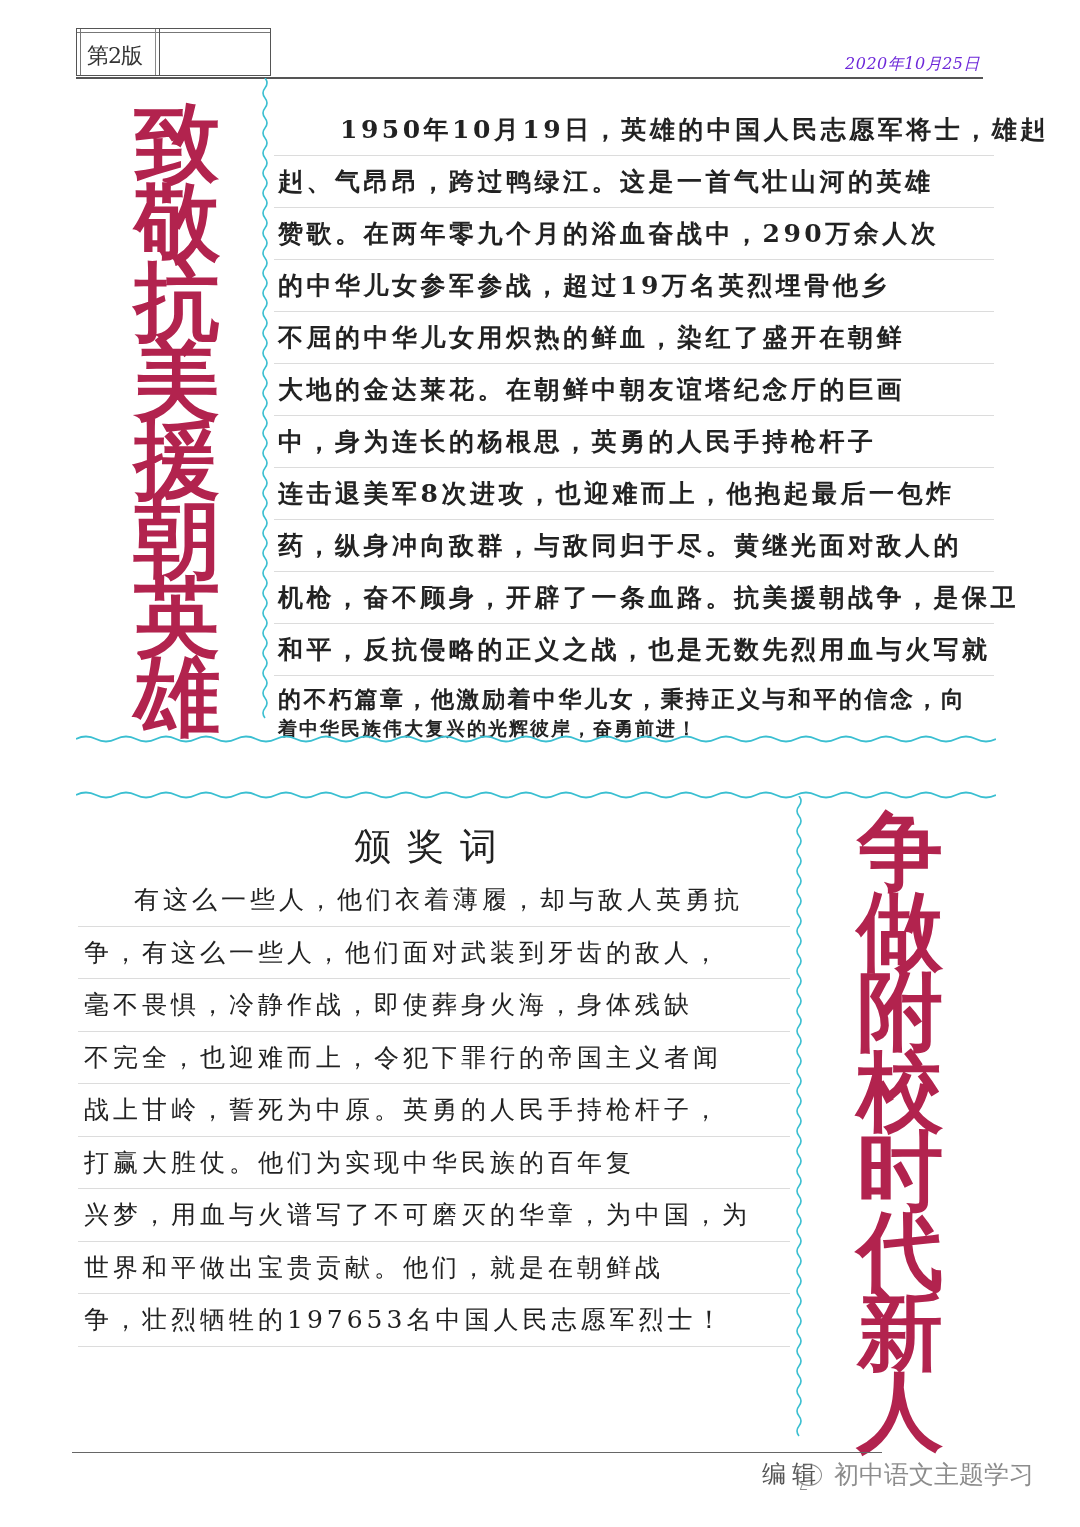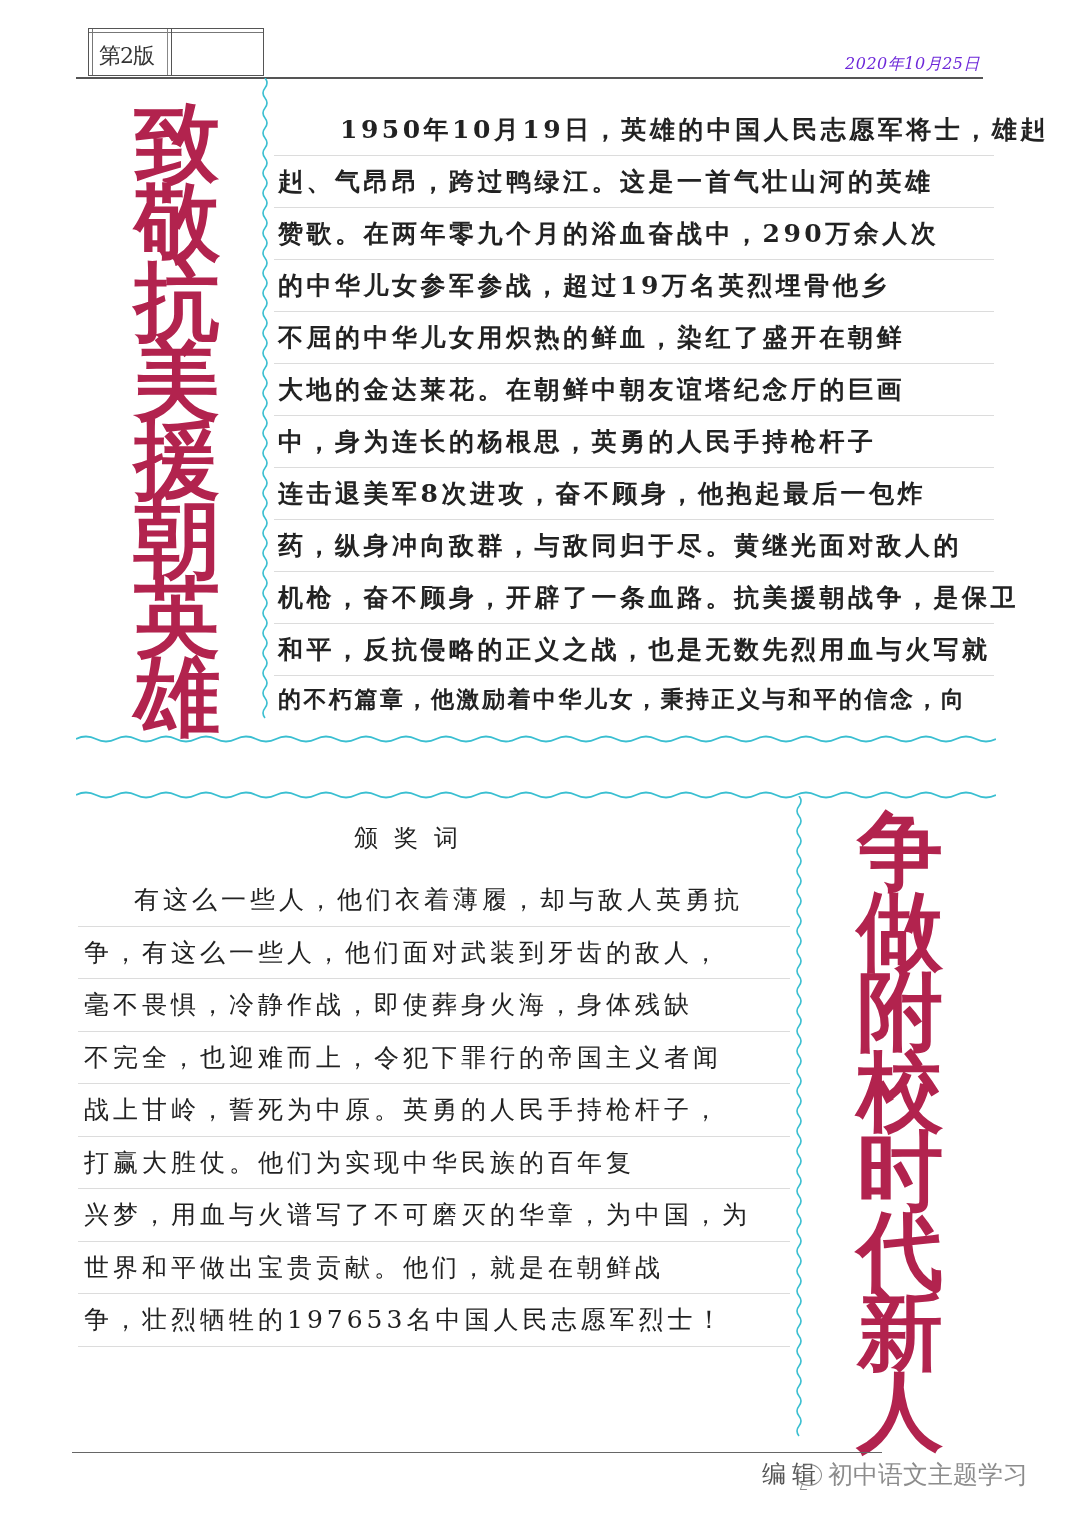--- a/index.html
+++ b/index.html
@@ -8,21 +8,21 @@
       background: #ffffff;
       position: relative;
       overflow: hidden;
       font-family: "DejaVu Sans", sans-serif;
       color: #1e1e1e;
     }
     .page { position: absolute; left: 0; top: 0; width: 1080px; height: 1527px; }
 
     
     .edition-box {
-      position: absolute; left: 88px; top: 28px; width: 176px; height: 48px;
+      position: absolute; left: 76px; top: 28px; width: 195px; height: 48px;
       border: 1.5px solid #555;
       box-sizing: border-box;
     }
     .edition-box::before {
       content: ""; position: absolute; left: 0; right: 0; top: 3px; border-top: 1px solid #777;
     }
     .edition-box::after {
       content: ""; position: absolute; left: 3px; top: 0; bottom: 0; border-left: 1px solid #777;
     }
     .edition-label {
@@ -67,33 +67,33 @@
       white-space: nowrap;
       border-bottom: 1px solid #dcdcdc;
       box-sizing: border-box;
     }
     .top-text { left: 274px; top: 104px; width: 720px; font-weight: bold; }
     .top-text .line { height: 52px; font-size: 25px; line-height: 52px; letter-spacing: 3.5px; padding-left: 4px; }
     .top-text .line.indent { padding-left: 66px; }
     .top-text .line.small { height: 28px; font-size: 19px; line-height: 28px; letter-spacing: 2px; border-bottom: none; }
 
     .award-title {
-      position: absolute; left: 354px; top: 822px; font-size: 24px; letter-spacing: 16px;
+      position: absolute; left: 354px; top: 822px; font-size: 37px; letter-spacing: 16px;
       font-family: Liberation Mono, monospace; color: #222;
     }
     .bottom-text { left: 78px; top: 874px; width: 712px; }
     .bottom-text .line { height: 52.5px; font-size: 25px; line-height: 52px; letter-spacing: 4px; padding-left: 6px; }
     .bottom-text .line.indent { padding-left: 56px; }
     .bottom-rule { position: absolute; left: 72px; top: 1452px; width: 810px; border-top: 1.5px solid #666; }
     .editor {
       position: absolute; left: 762px; top: 1458px; font-size: 24px; color: #555;
       font-family: "DejaVu Serif", serif; letter-spacing: 6px;
     }
     .watermark {
-      position: absolute; left: 796px; top: 1458px; display: flex; align-items: center; gap: 6px;
+      position: absolute; left: 796px; top: 1458px; display: flex; align-items: center; gap: 12px;
       color: rgba(120,120,120,0.85);
       font-family: "DejaVu Sans", sans-serif; font-size: 25px;
     }
     .wm-icon {
       width: 26px; height: 22px; border: 1.5px solid rgba(120,120,120,0.85); border-radius: 50%;
       position: relative; box-sizing: border-box;
     }
     .wm-icon::after {
       content: ""; position: absolute; left: 4px; bottom: -5px; width: 6px; height: 6px;
       border-left: 1.5px solid rgba(120,120,120,0.85); border-bottom: 1.5px solid rgba(120,120,120,0.85);
@@ -131,25 +131,26 @@
   </div>
 
   <div class="lined top-text">
     <div class="line indent">1950年10月19日，英雄的中国人民志愿军将士，雄赳</div>
     <div class="line">赳、气昂昂，跨过鸭绿江。这是一首气壮山河的英雄</div>
     <div class="line">赞歌。在两年零九个月的浴血奋战中，290万余人次</div>
     <div class="line">的中华儿女参军参战，超过19万名英烈埋骨他乡</div>
     <div class="line">不屈的中华儿女用炽热的鲜血，染红了盛开在朝鲜</div>
     <div class="line">大地的金达莱花。在朝鲜中朝友谊塔纪念厅的巨画</div>
     <div class="line">中，身为连长的杨根思，英勇的人民手持枪杆子</div>
-    <div class="line">连击退美军8次进攻，奋不顾身，他抱起最后一包炸</div>
+    <div class="line">连击退美军8次进攻，也迎难而上，他抱起最后一包炸</div>
     <div class="line">药，纵身冲向敌群，与敌同归于尽。黄继光面对敌人的</div>
     <div class="line">机枪，奋不顾身，开辟了一条血路。抗美援朝战争，是保卫</div>
     <div class="line">和平，反抗侵略的正义之战，也是无数先烈用血与火写就</div>
     <div class="line" style="height:38px; line-height:46px; letter-spacing:2.5px; font-size:23px; border-bottom:none;">的不朽篇章，他激励着中华儿女，秉持正义与和平的信念，向</div>
+    <div class="line small">着中华民族伟大复兴的光辉彼岸，奋勇前进！</div>
   </div>
 
   <div class="wave" style="left:76px; top:734px;">
     <svg width="920" height="10" viewBox="0 0 920 10">
       <path id="w1" d="M0 5 q10 -5 20 0 t20 0 t20 0 t20 0 t20 0 t20 0 t20 0 t20 0 t20 0 t20 0 t20 0 t20 0 t20 0 t20 0 t20 0 t20 0 t20 0 t20 0 t20 0 t20 0 t20 0 t20 0 t20 0 t20 0 t20 0 t20 0 t20 0 t20 0 t20 0 t20 0 t20 0 t20 0 t20 0 t20 0 t20 0 t20 0 t20 0 t20 0 t20 0 t20 0 t20 0 t20 0 t20 0 t20 0 t20 0 t20 0" fill="none" stroke="#3bbfd1" stroke-width="1.8"></path>
     </svg>
   </div>
   <div class="wave" style="left:76px; top:790px;">
     <svg width="920" height="10" viewBox="0 0 920 10">
       <path d="M0 5 q10 -5 20 0 t20 0 t20 0 t20 0 t20 0 t20 0 t20 0 t20 0 t20 0 t20 0 t20 0 t20 0 t20 0 t20 0 t20 0 t20 0 t20 0 t20 0 t20 0 t20 0 t20 0 t20 0 t20 0 t20 0 t20 0 t20 0 t20 0 t20 0 t20 0 t20 0 t20 0 t20 0 t20 0 t20 0 t20 0 t20 0 t20 0 t20 0 t20 0 t20 0 t20 0 t20 0 t20 0 t20 0 t20 0 t20 0" fill="none" stroke="#3bbfd1" stroke-width="1.8"></path>

